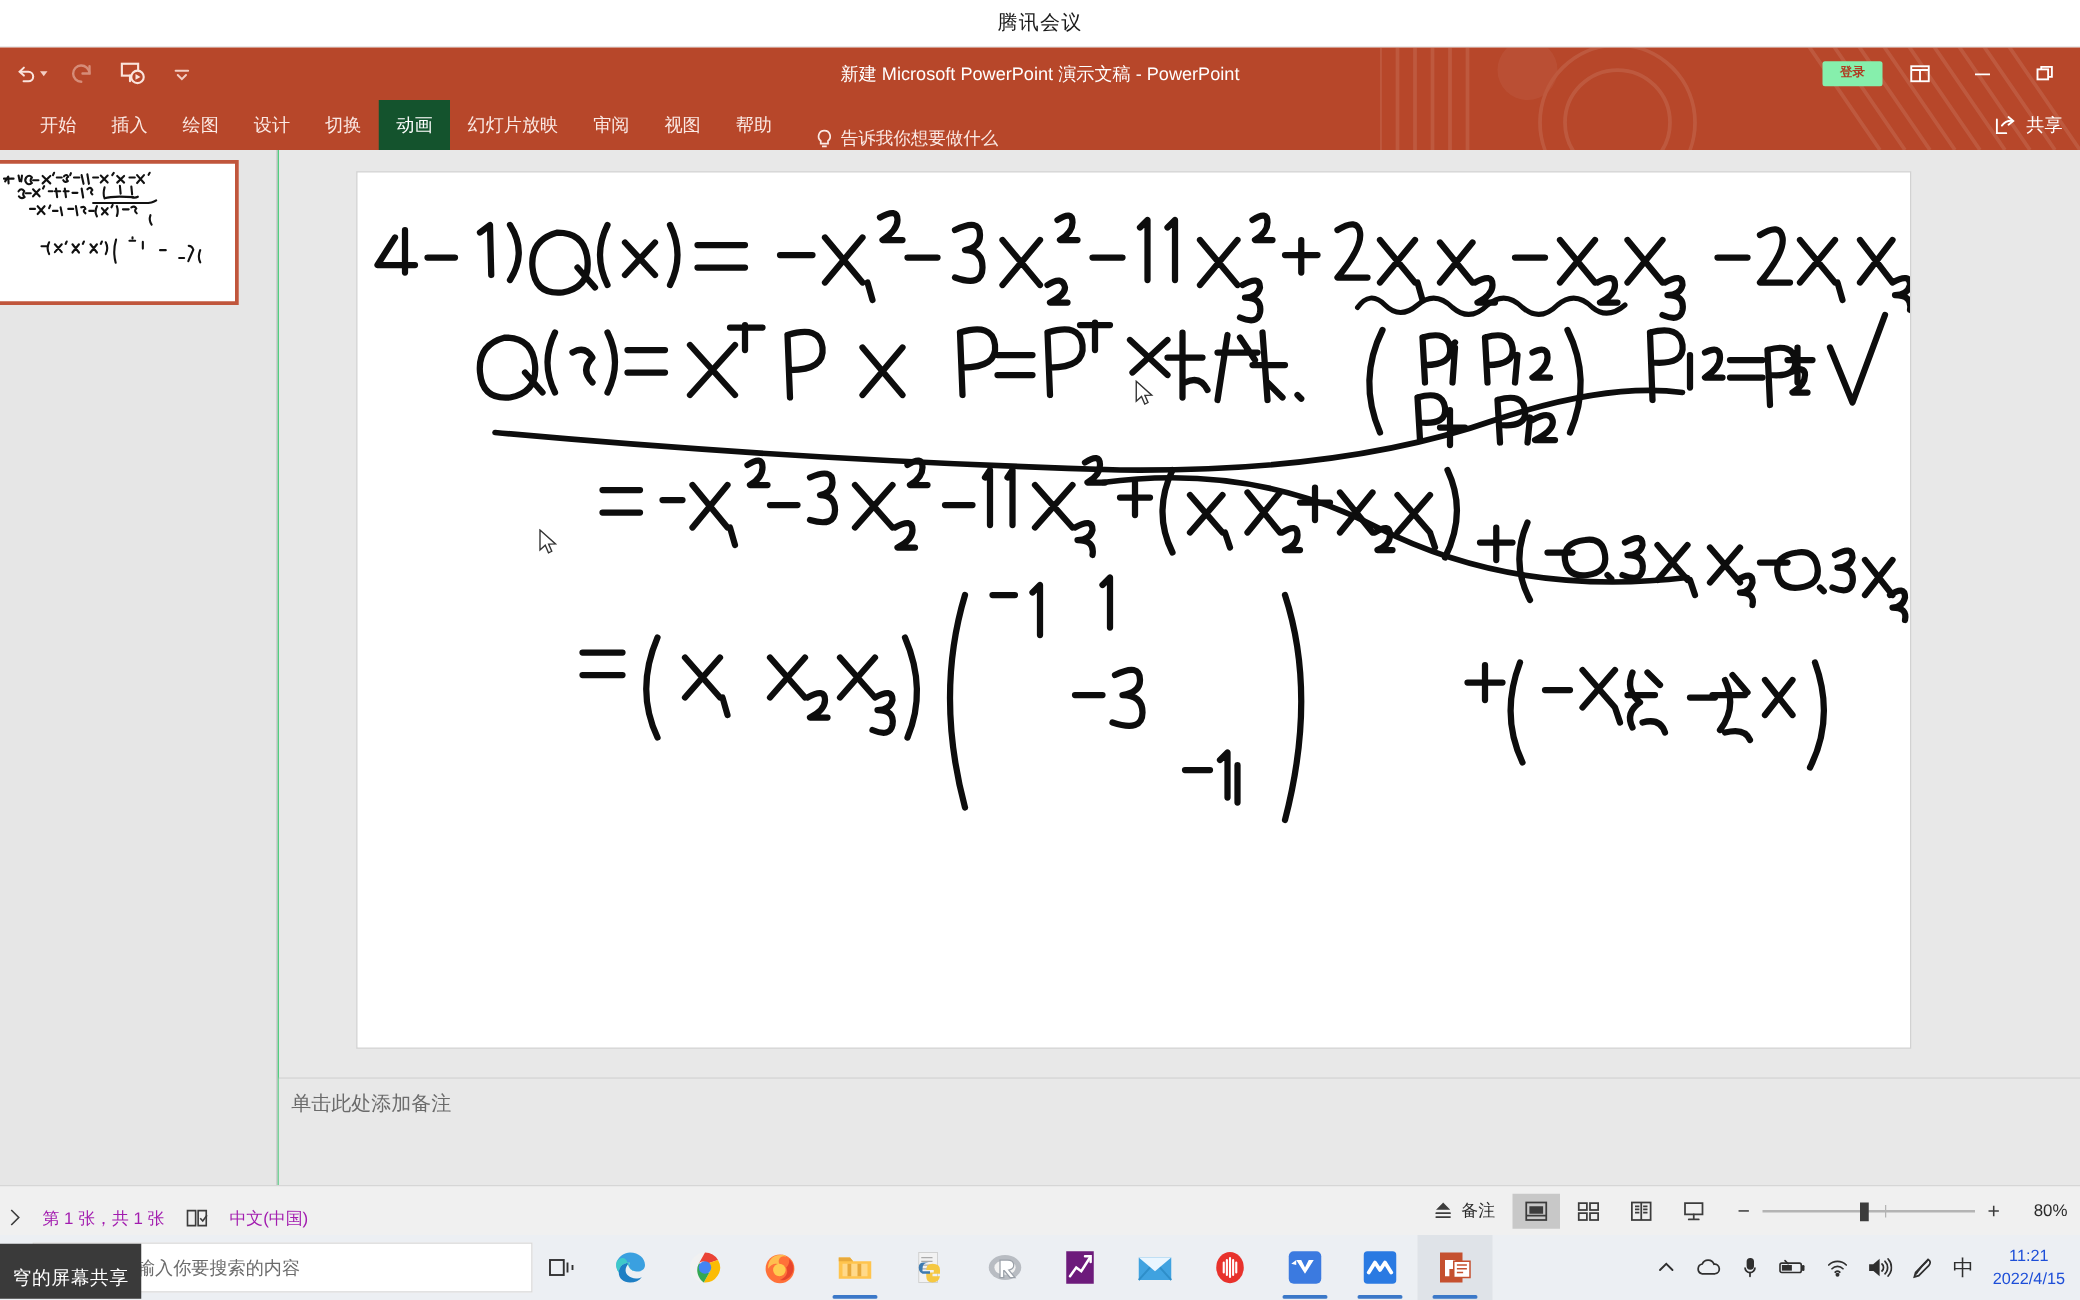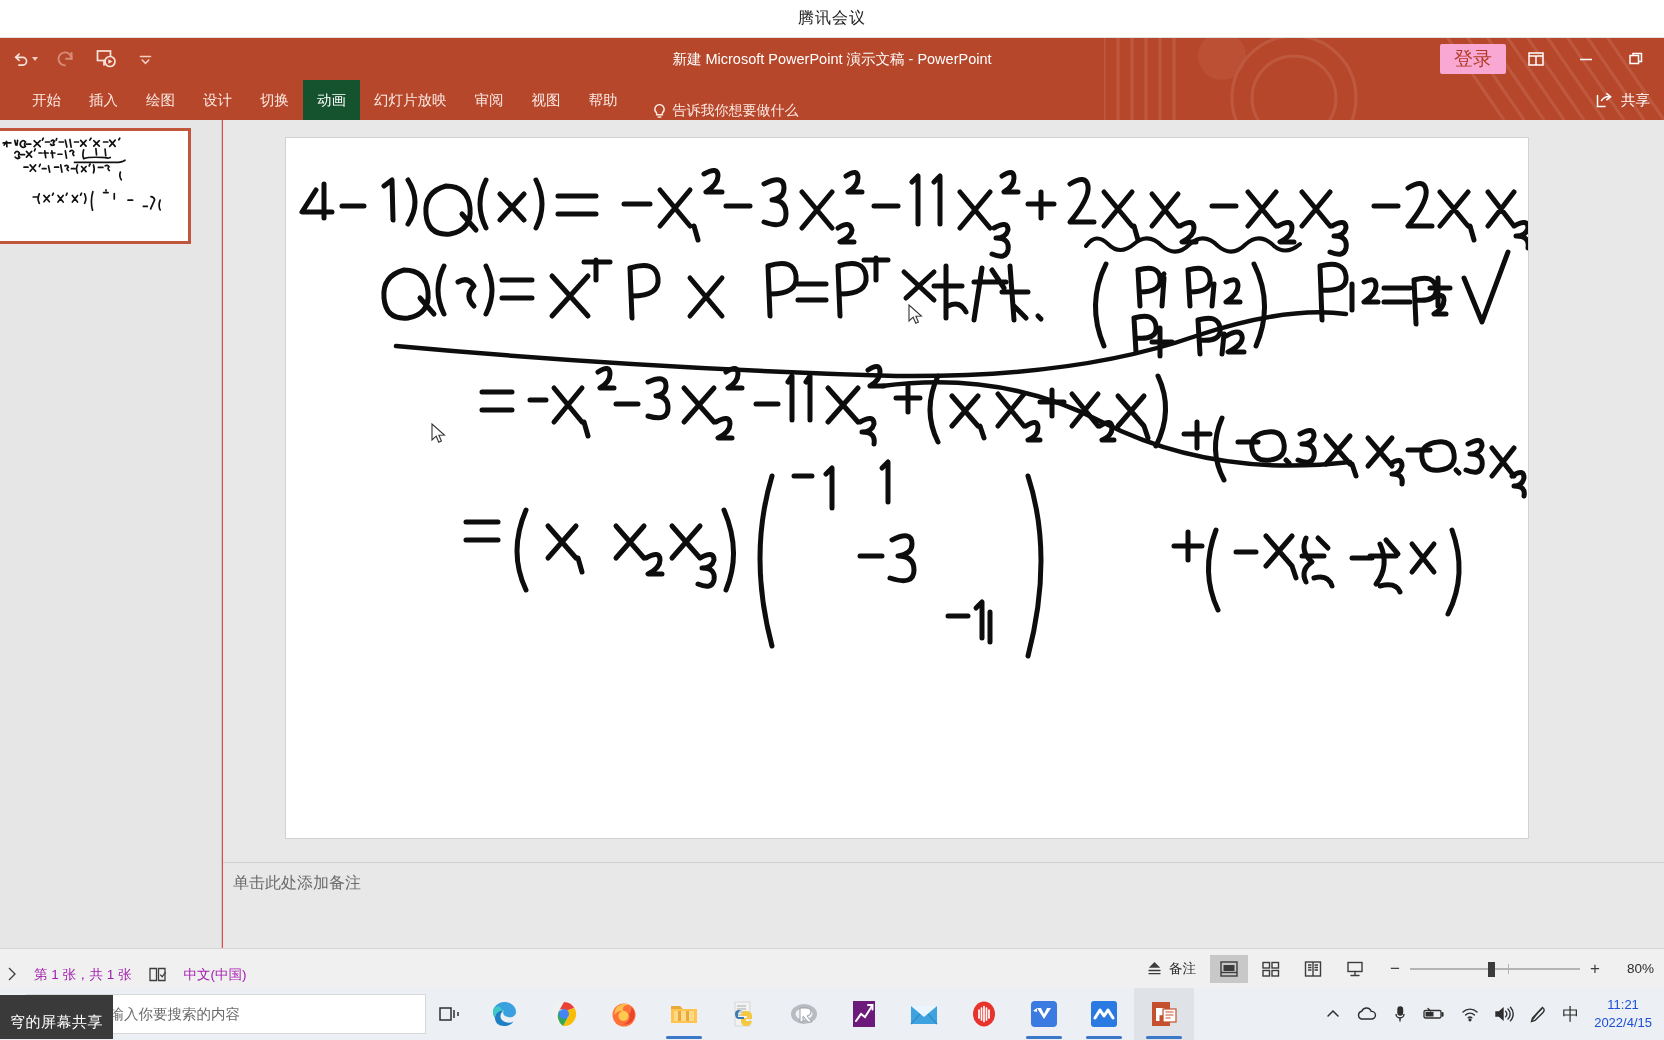--- a/index.html
+++ b/index.html
@@ -44,22 +44,22 @@
   .app-title {
     position: absolute; left: 0; right: 0; top: 0; height: 42px;
     display: flex; align-items: center; justify-content: center;
     font-size: 14.5px; color: #ffffff; pointer-events: none;
   }
   .win-right {
     position: absolute; right: 8px; top: 0; height: 42px;
     display: flex; align-items: center; gap: 10px;
   }
   .signin-btn {
-    background: #f9a8d4; color: #b03a21; font-size: 19px;
-    padding: 4px 14px; border-radius: 2px; line-height: 1.2;
+    background: #86efac; color: #b03a21; font-size: 10px;
+    padding: 4px 14px; border-radius: 2px; line-height: 1.2; font-weight: bold;
   }
   .win-icon {
     width: 40px; height: 30px; display: flex; align-items: center; justify-content: center;
     color: #ffffff;
   }
   .win-icon svg { display: block; }
 
   .ribbon-tabs {
     position: absolute; left: 0; top: 42px; width: 1664px; height: 40px;
     display: flex; align-items: stretch;
@@ -77,21 +77,21 @@
   .bulb { width: 15px; height: 17px; display: inline-flex; }
   .share-btn {
     position: absolute; right: 14px; top: 42px; height: 40px;
     display: flex; align-items: center; gap: 7px;
     font-size: 14.5px; color: #ffffff;
   }
 
   
   .workspace {
     position: absolute; left: 0; top: 120px; width: 1664px; height: 828px;
-    background: #ef4444;
+    background: #22c55e;
   }
   .thumb-pane {
     position: absolute; left: 0; top: 0; width: 222px; height: 828px;
     background: #e6e6e6; border-right: 1px solid #c9c9c9;
   }
   .thumb {
     position: absolute; left: -5px; top: 8px; width: 196px; height: 116px;
     background: #ffffff; border: 3px solid #c0563c;
     overflow: hidden;
   }

